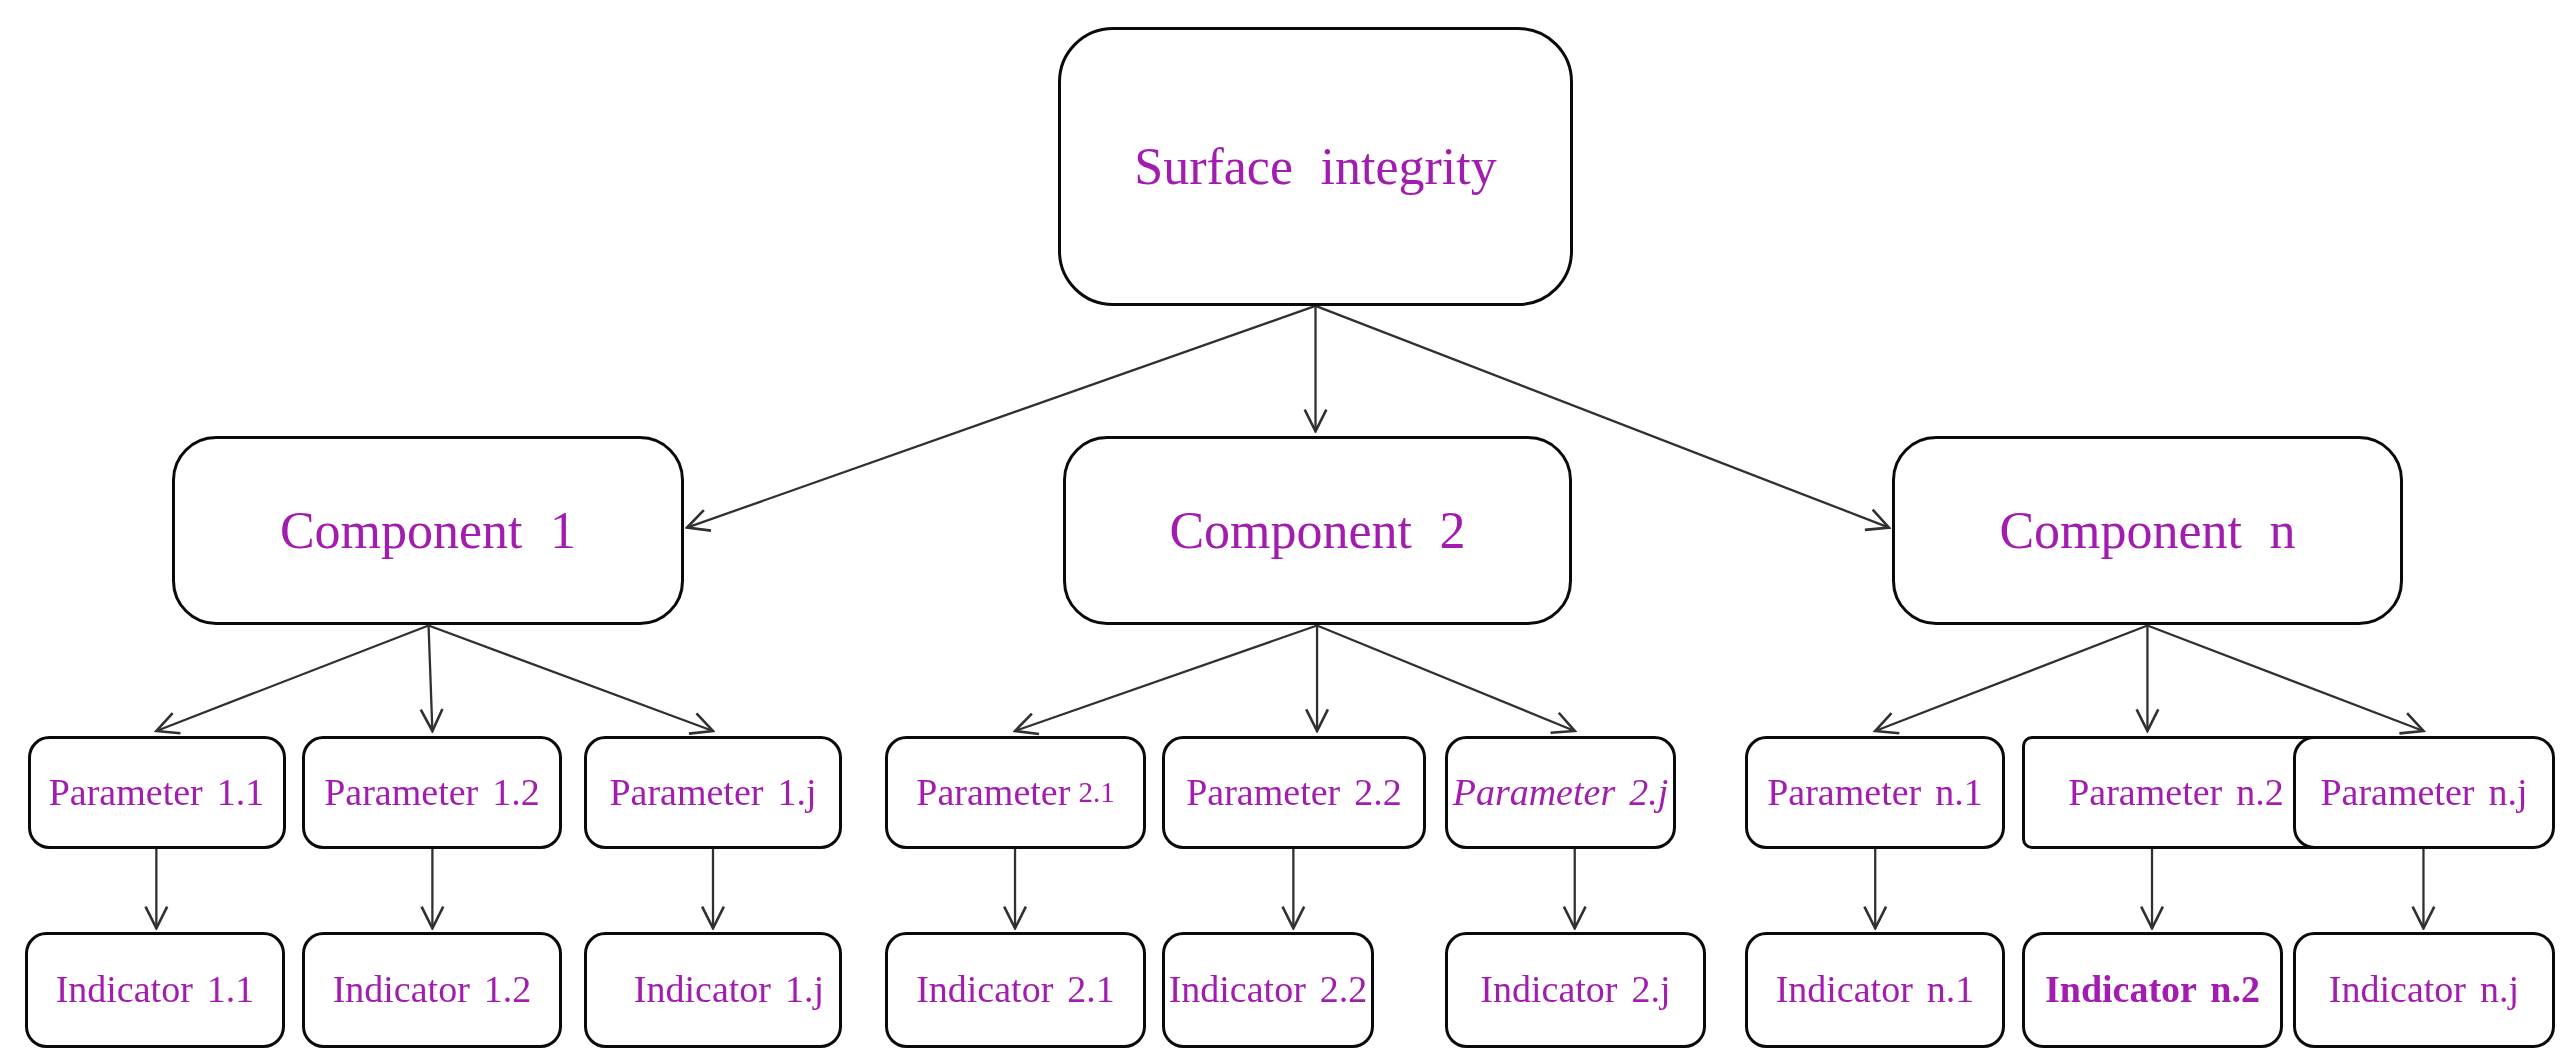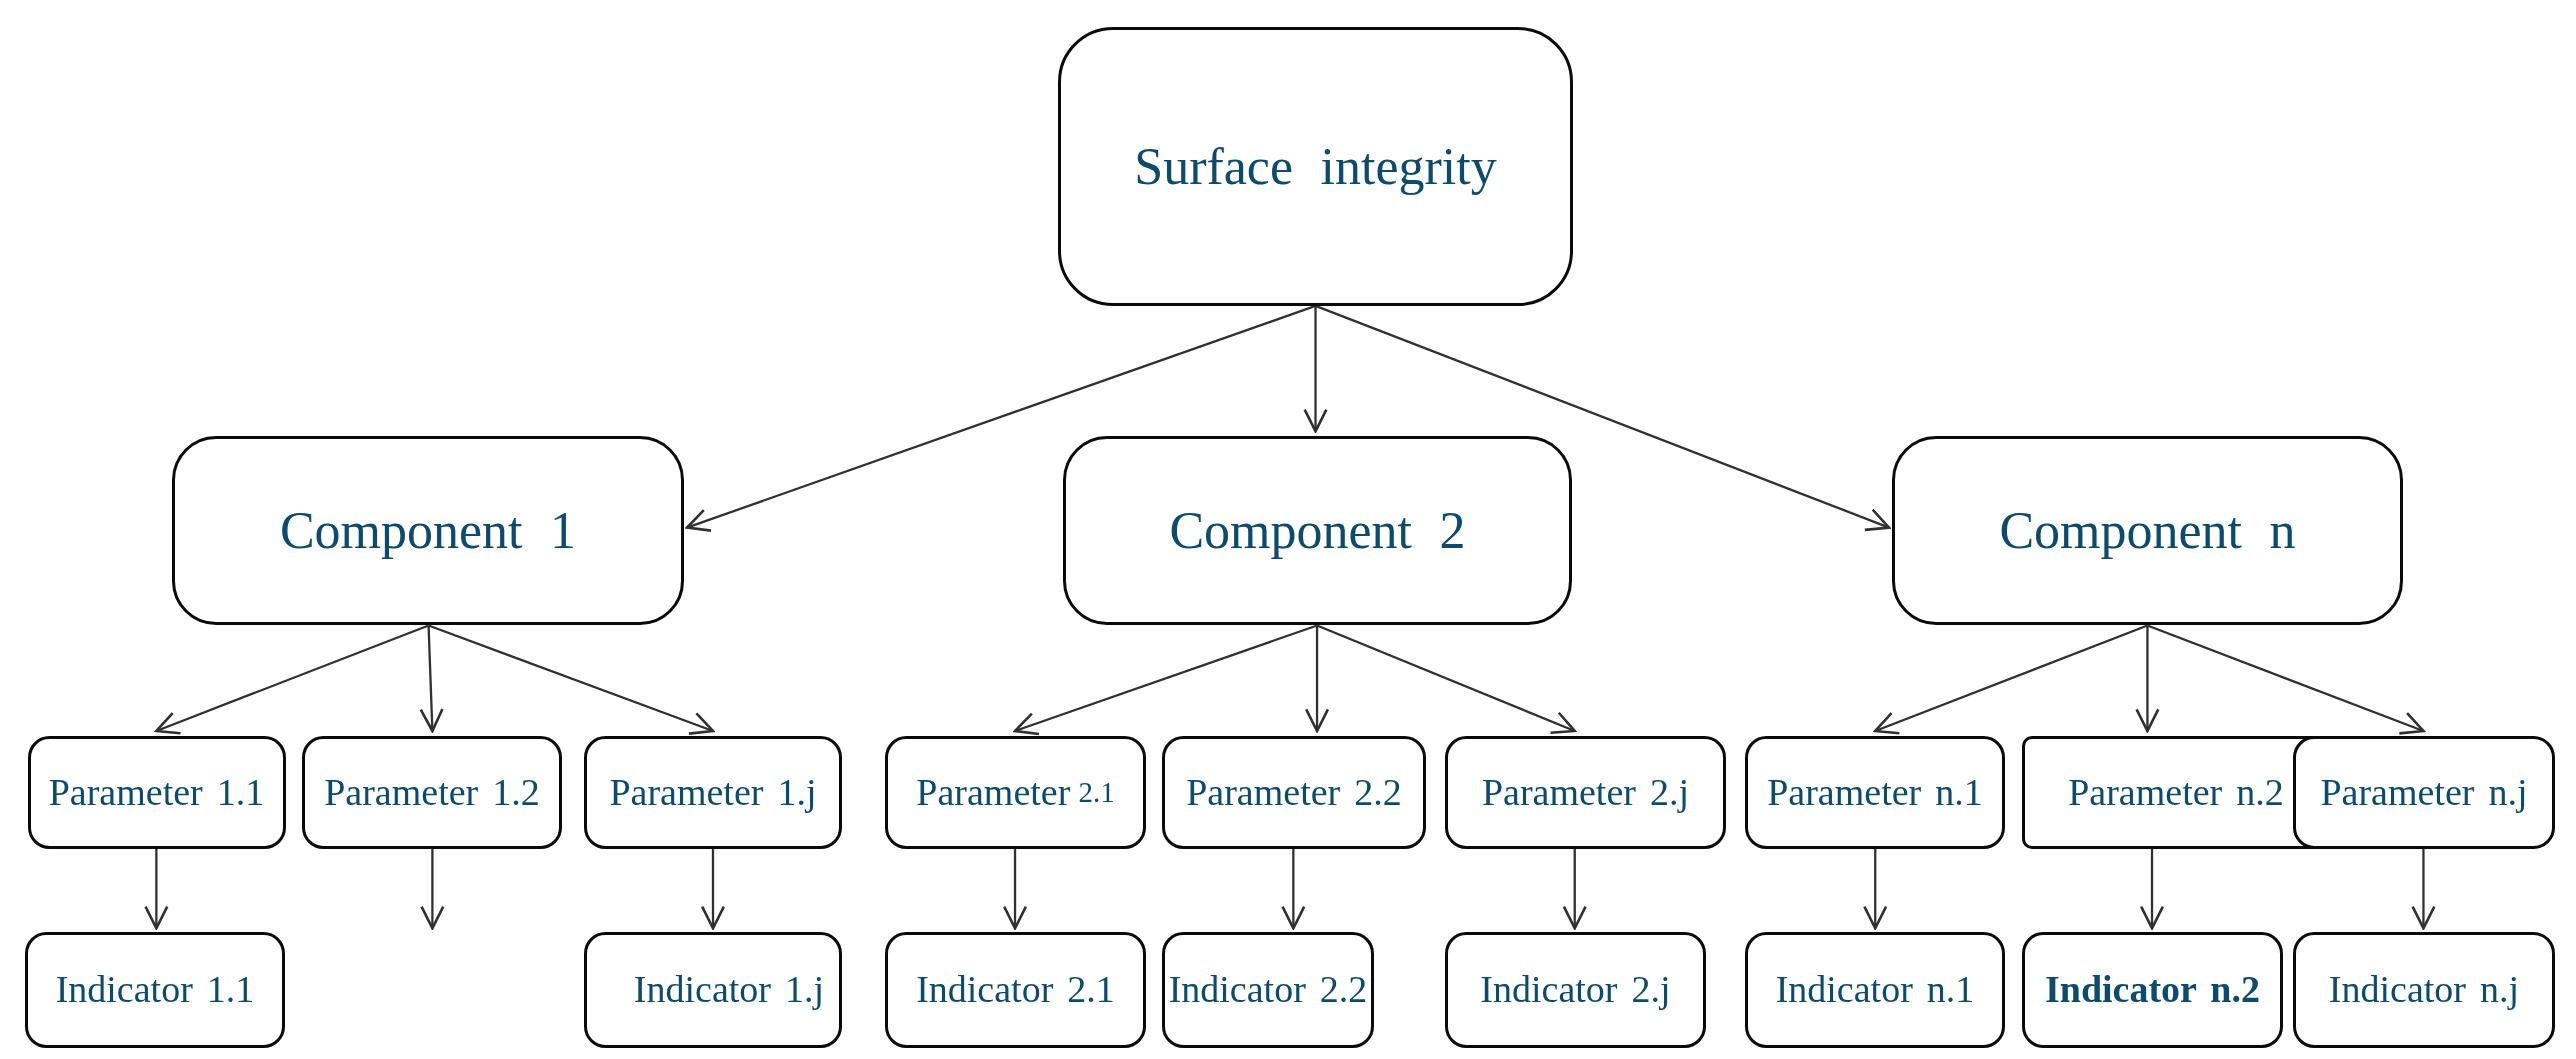--- a/index.html
+++ b/index.html
@@ -6,21 +6,21 @@
     margin: 0;
     padding: 0;
     background: #ffffff;
   }
   .canvas {
     position: relative;
     width: 2576px;
     height: 1059px;
     background: #ffffff;
     font-family: "Liberation Serif", "DejaVu Serif", serif;
-    color: #0c4a6e;
+    color: #a21caf;
     overflow: hidden;
   }
   .arrows {
     position: absolute;
     left: 0;
     top: 0;
     width: 2576px;
     height: 1059px;
     pointer-events: none;
   }
@@ -116,36 +116,39 @@
     <span>Parameter 1.j</span>
   </div>
 
   <div class="box leaf" style="left:885px; top:736px; width:261px; height:113px;">
     <span class="label-prefix">Parameter</span>
       <span class="label-suffix-small">2.1</span>
   </div>
   <div class="box leaf" style="left:1162px; top:736px; width:264px; height:113px;">
     <span>Parameter 2.2</span>
   </div>
-  <div class="box leaf" style="left:1445px; top:736px; width:281px; height:113px;">
+  <div class="box leaf" style="left:1445px; top:736px; width:231px; height:113px;font-style:italic;">
     <span>Parameter 2.j</span>
   </div>
 
   <div class="box leaf" style="left:1745px; top:736px; width:260px; height:113px;">
     <span>Parameter n.1</span>
   </div>
   <div class="box leaf" style="left:2022px; top:736px; width:308px; height:113px;border-radius:10px;">
     <span>Parameter n.2</span>
   </div>
   <div class="box leaf" style="left:2293px; top:736px; width:262px; height:113px;">
     <span>Parameter n.j</span>
   </div>
 
   <div class="box leaf" style="left:25px; top:932px; width:260px; height:116px;">
     <span>Indicator 1.1</span>
+  </div>
+  <div class="box leaf" style="left:302px; top:932px; width:260px; height:116px;">
+    <span>Indicator 1.2</span>
   </div>
   <div class="box leaf" style="left:584px; top:932px; width:258px; height:116px;padding-left:32px;">
     <span>Indicator 1.j</span>
   </div>
 
   <div class="box leaf" style="left:885px; top:932px; width:261px; height:116px;">
     <span>Indicator 2.1</span>
   </div>
   <div class="box leaf" style="left:1162px; top:932px; width:212px; height:116px;align-items:center;">
     <span>Indicator 2.2</span>

